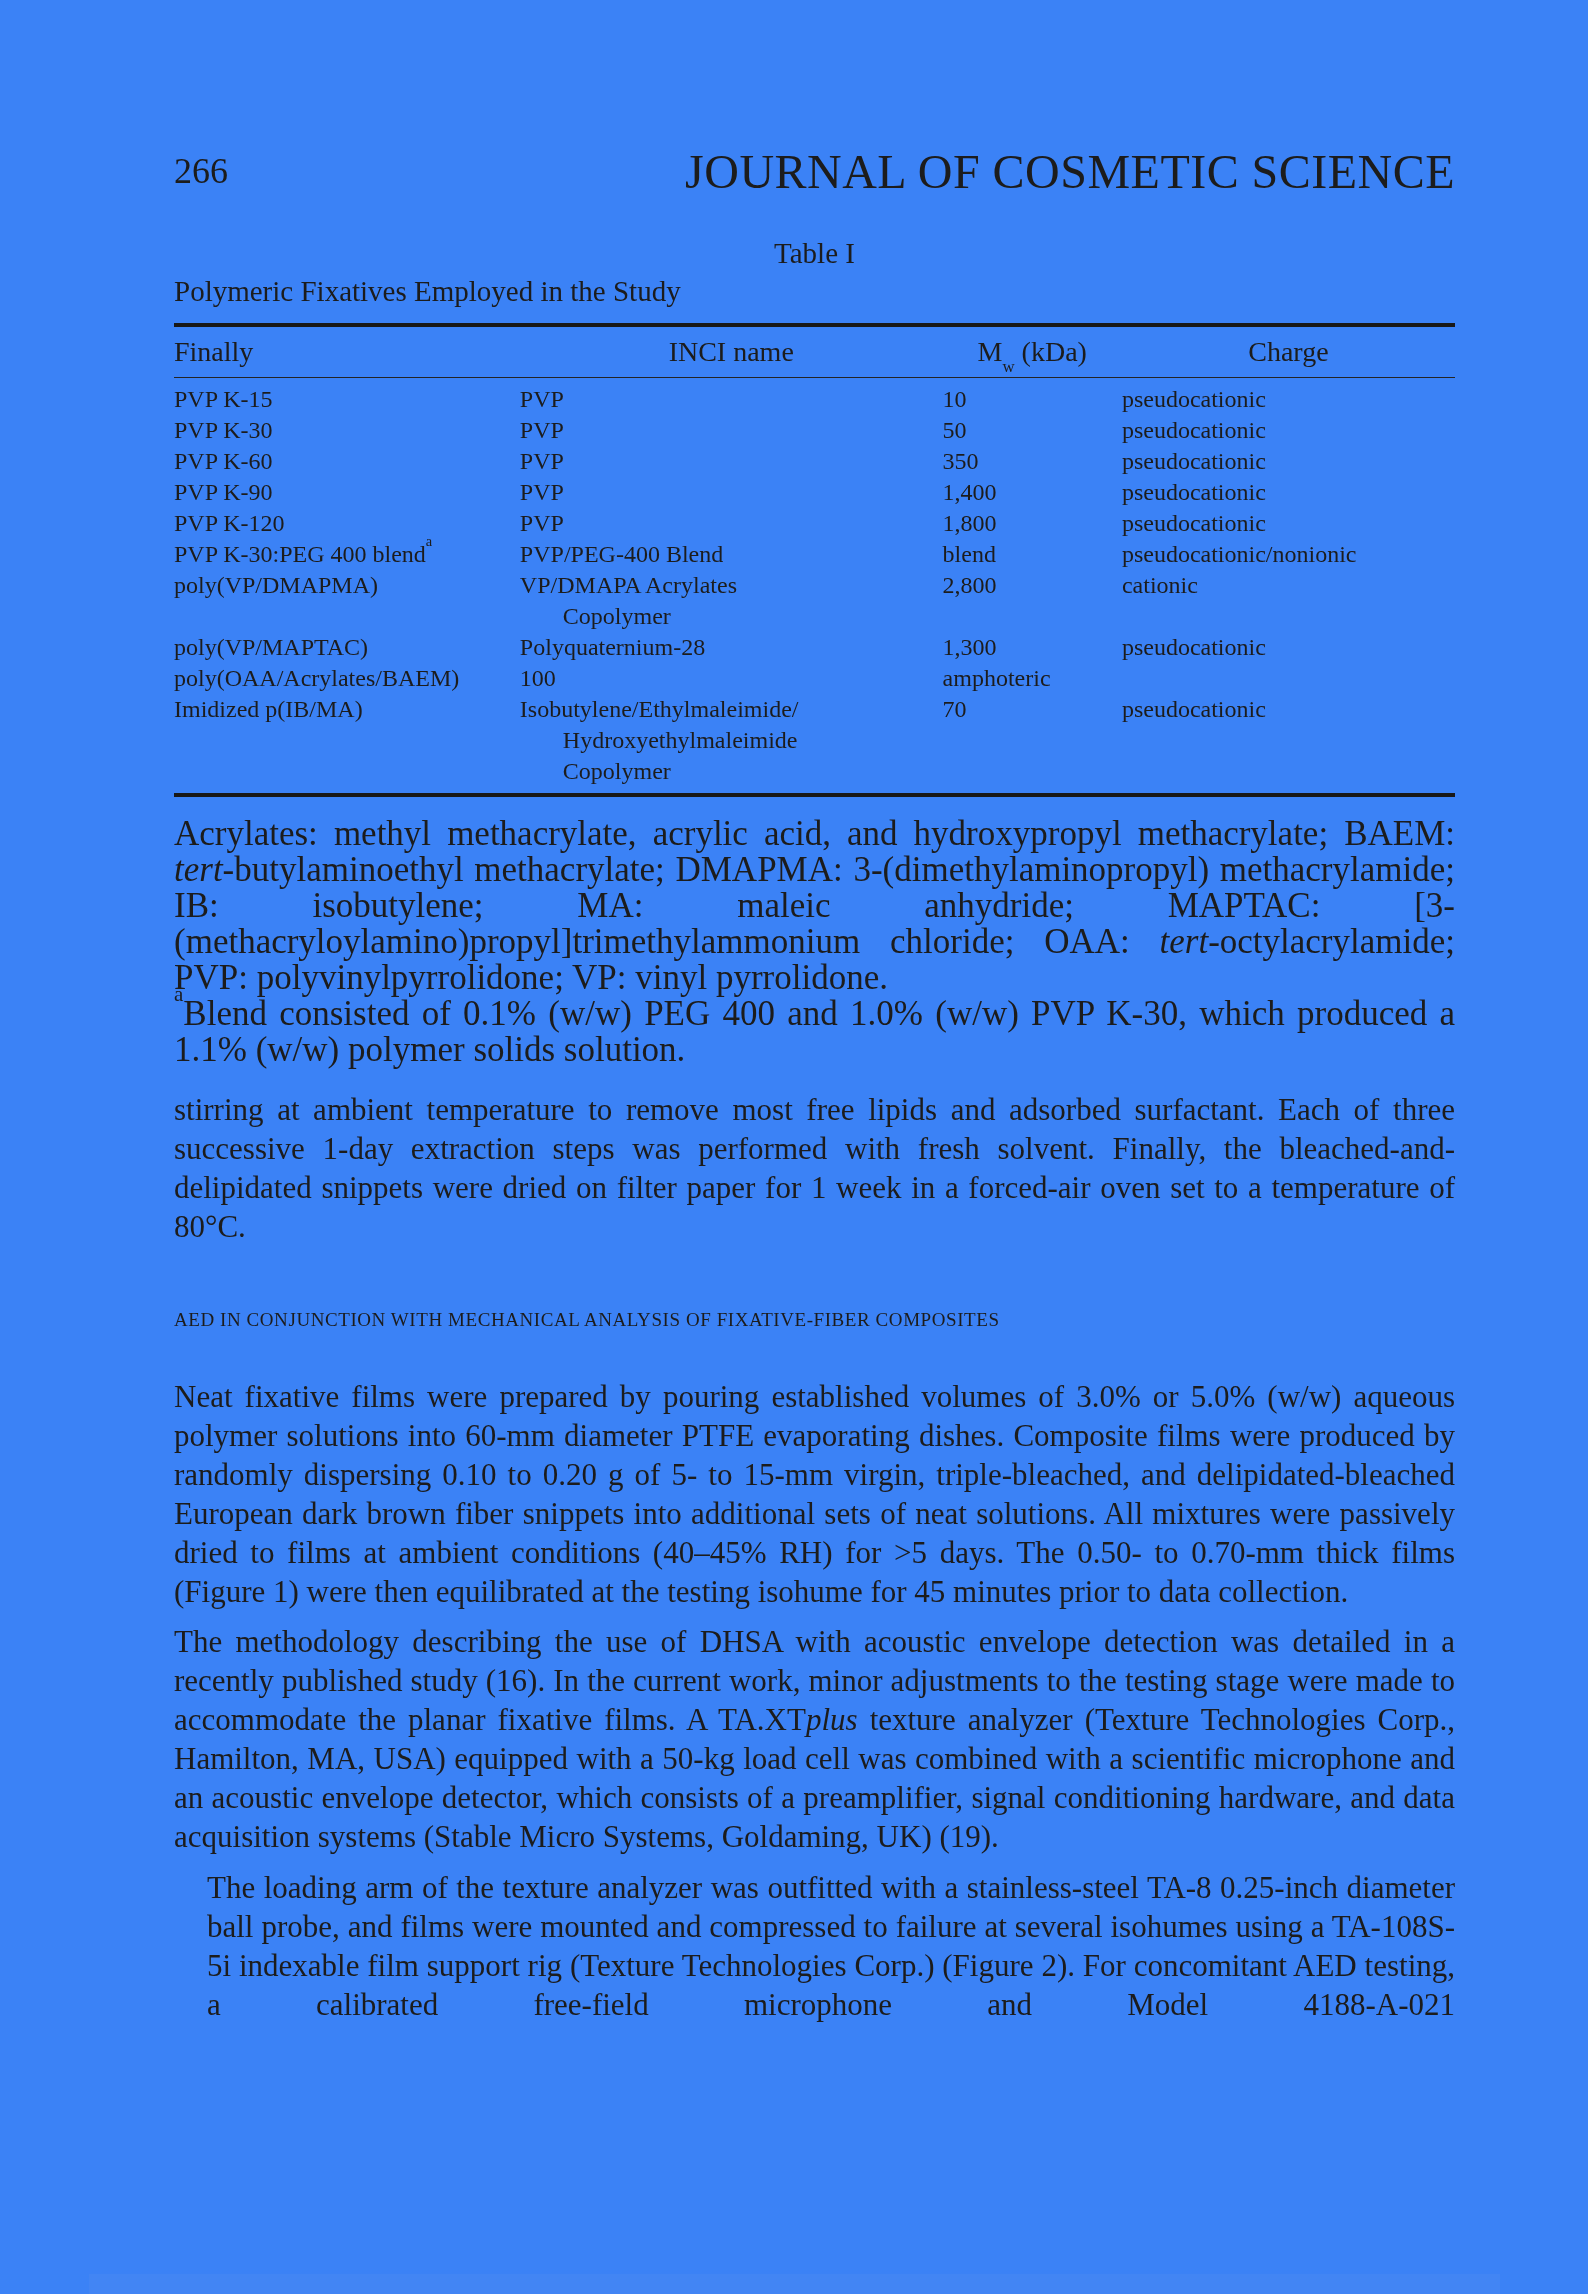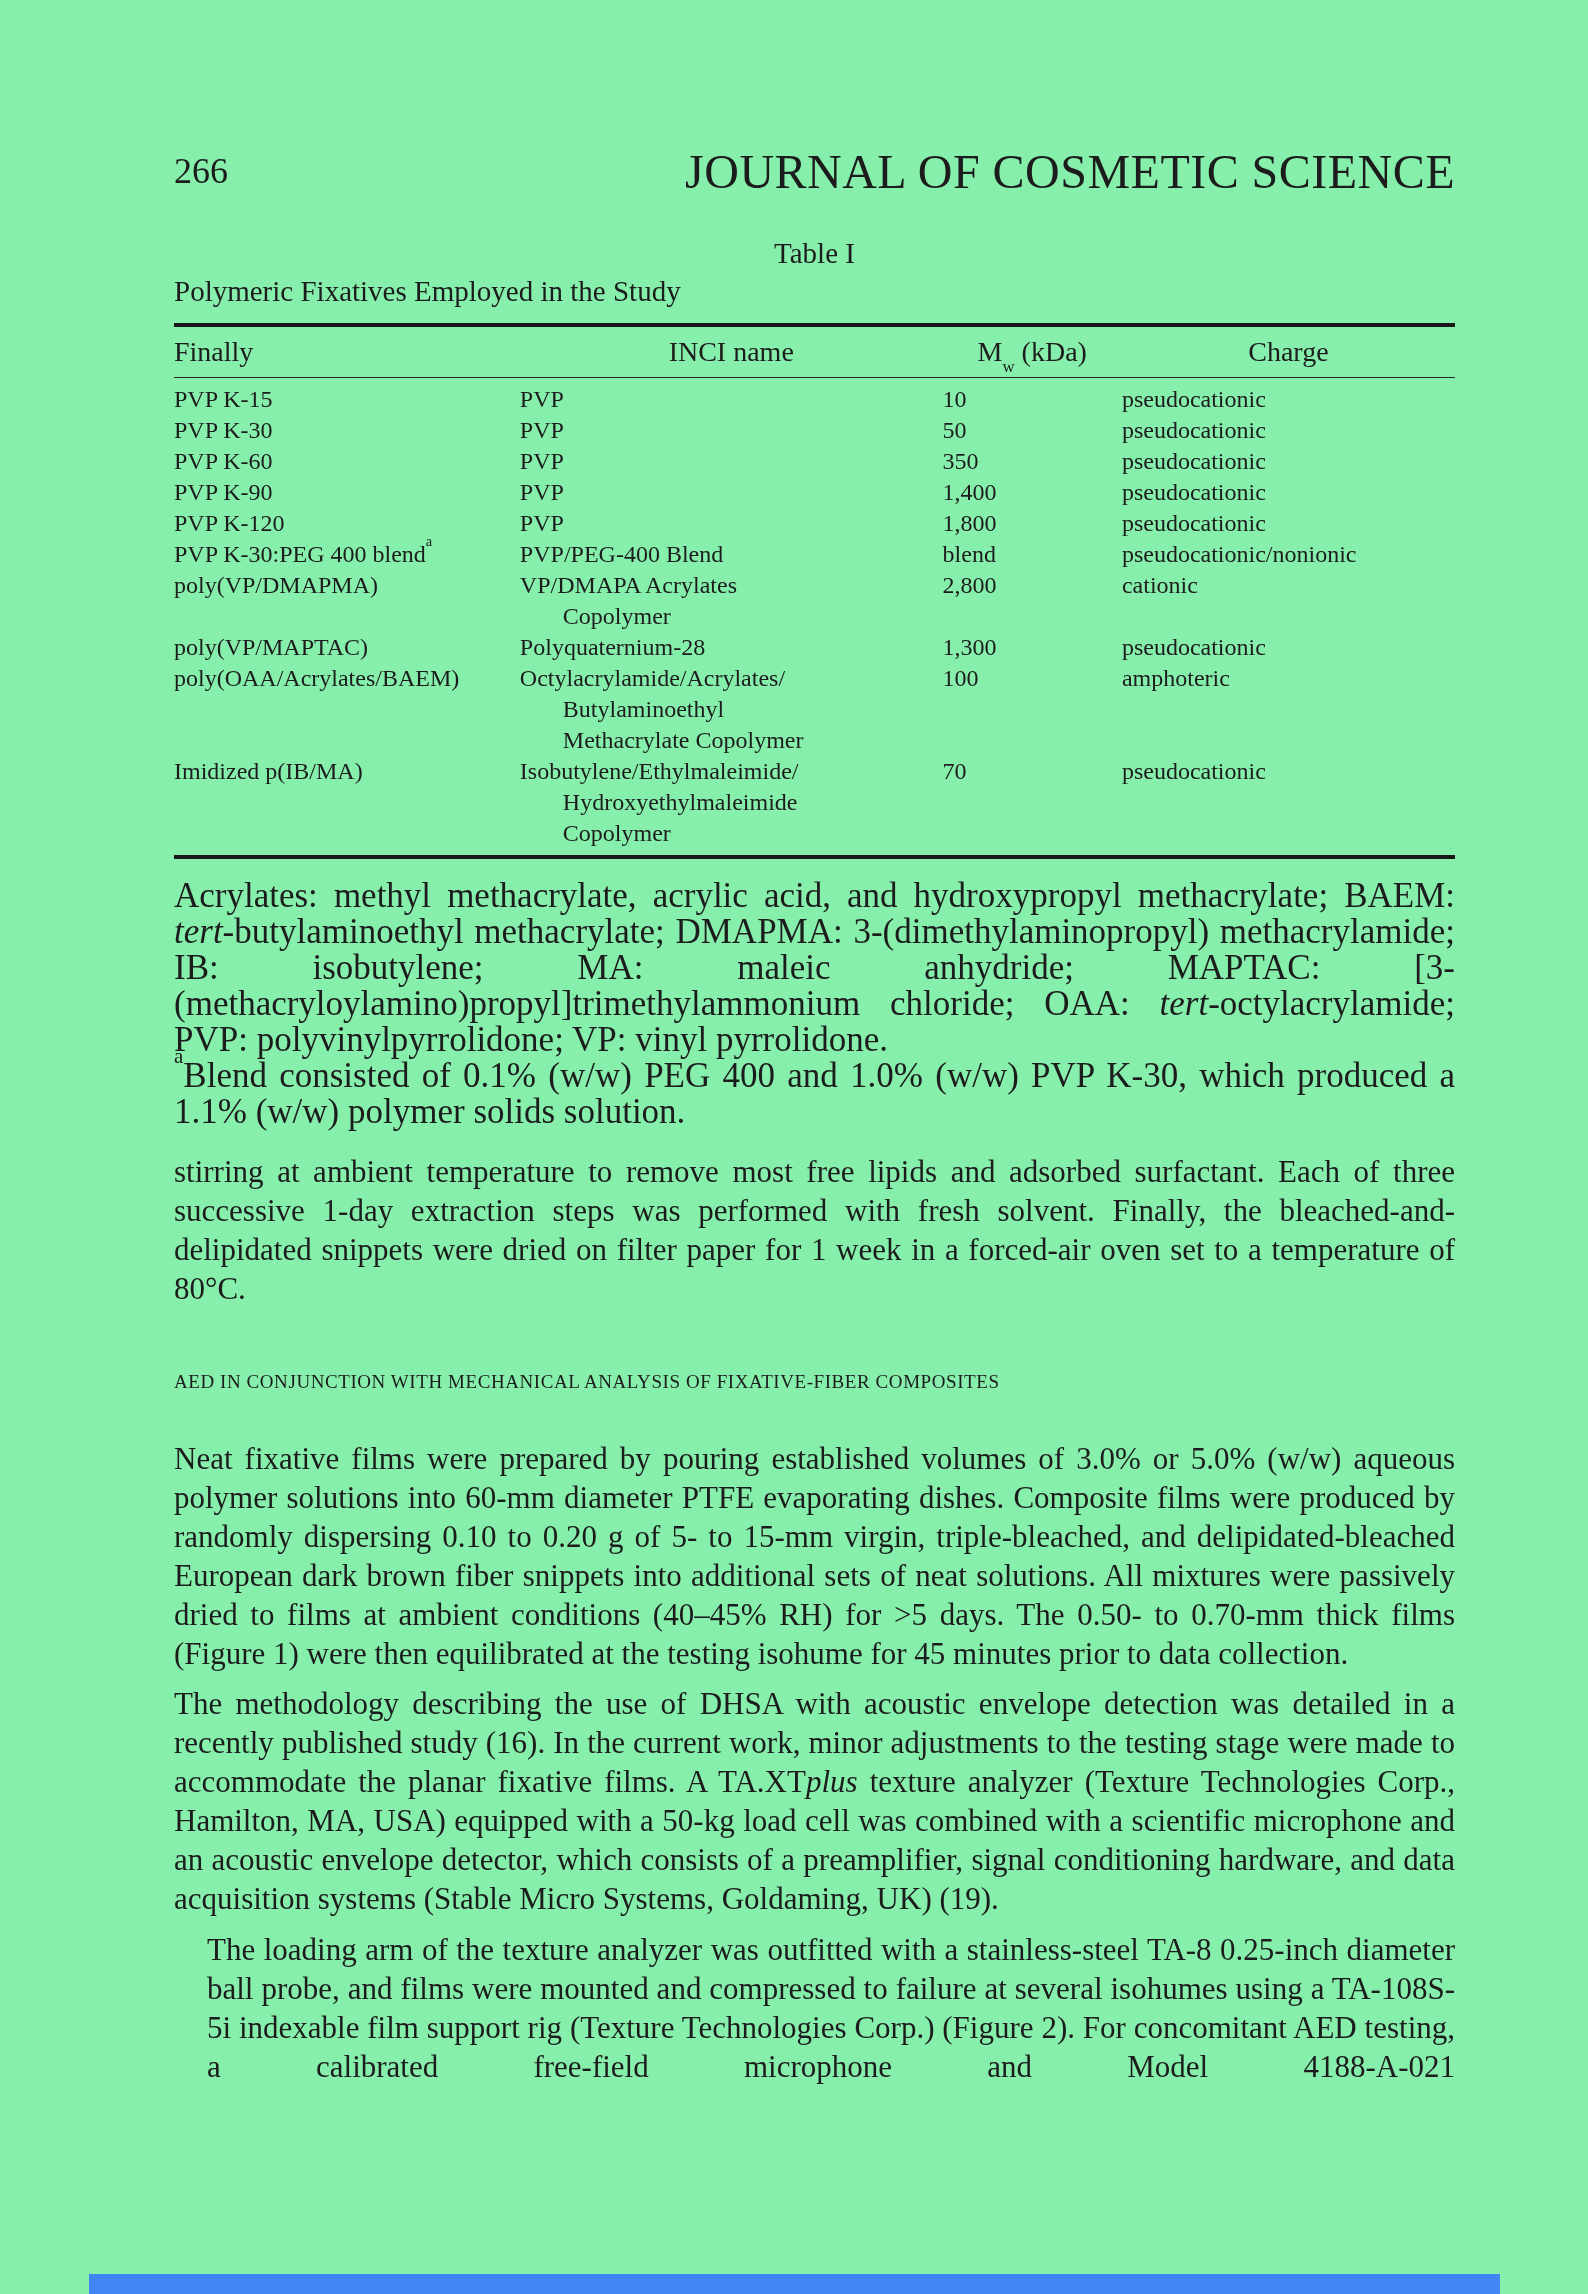--- a/index.html
+++ b/index.html
@@ -57,21 +57,21 @@
   }
   .cont-next { text-align-last:justify;margin-left:33px; }
   
   .bottom-bar {
     position:absolute; bottom:0; left:89px; right:89px; height:21px;
   }
 </style>
 </head>
 <body>
 
-<div class="page" style="color: rgb(28, 28, 28); background: #86efac;">
+<div class="page" style="color: rgb(28, 28, 28); background: #3b82f6;">
 
   <div class="page-head">
     <div class="page-num">266</div>
     <div class="journal-title">JOURNAL OF COSMETIC SCIENCE</div>
   </div>
 
   <div>
     <div class="tbl-title">Table I</div>
     <div class="tbl-subtitle">Polymeric Fixatives Employed in the Study</div>
 
@@ -147,25 +147,20 @@
       <div class="tbl-row">
         <div class="cell-polymer"><span>poly(VP/MAPTAC)</span></div>
         <div class="cell-inci">
             <div>Polyquaternium-28</div>
           </div>
         <div class="cell-mw">1,300</div>
         <div class="cell-charge">pseudocationic</div>
       </div>
       <div class="tbl-row">
         <div class="cell-polymer"><span>poly(OAA/Acrylates/BAEM)</span></div>
-        <div class="cell-inci">
-            <div>Octylacrylamide/Acrylates/</div>
-            <div class="cont">Butylaminoethyl</div>
-            <div class="cont">Methacrylate Copolymer</div>
-          </div>
         <div class="cell-mw">100</div>
         <div class="cell-charge">amphoteric</div>
       </div>
       <div class="tbl-row">
         <div class="cell-polymer"><span>Imidized p(IB/MA)</span></div>
         <div class="cell-inci">
             <div>Isobutylene/Ethylmaleimide/</div>
             <div class="cont">Hydroxyethylmaleimide</div>
             <div class="cont">Copolymer</div>
           </div>

